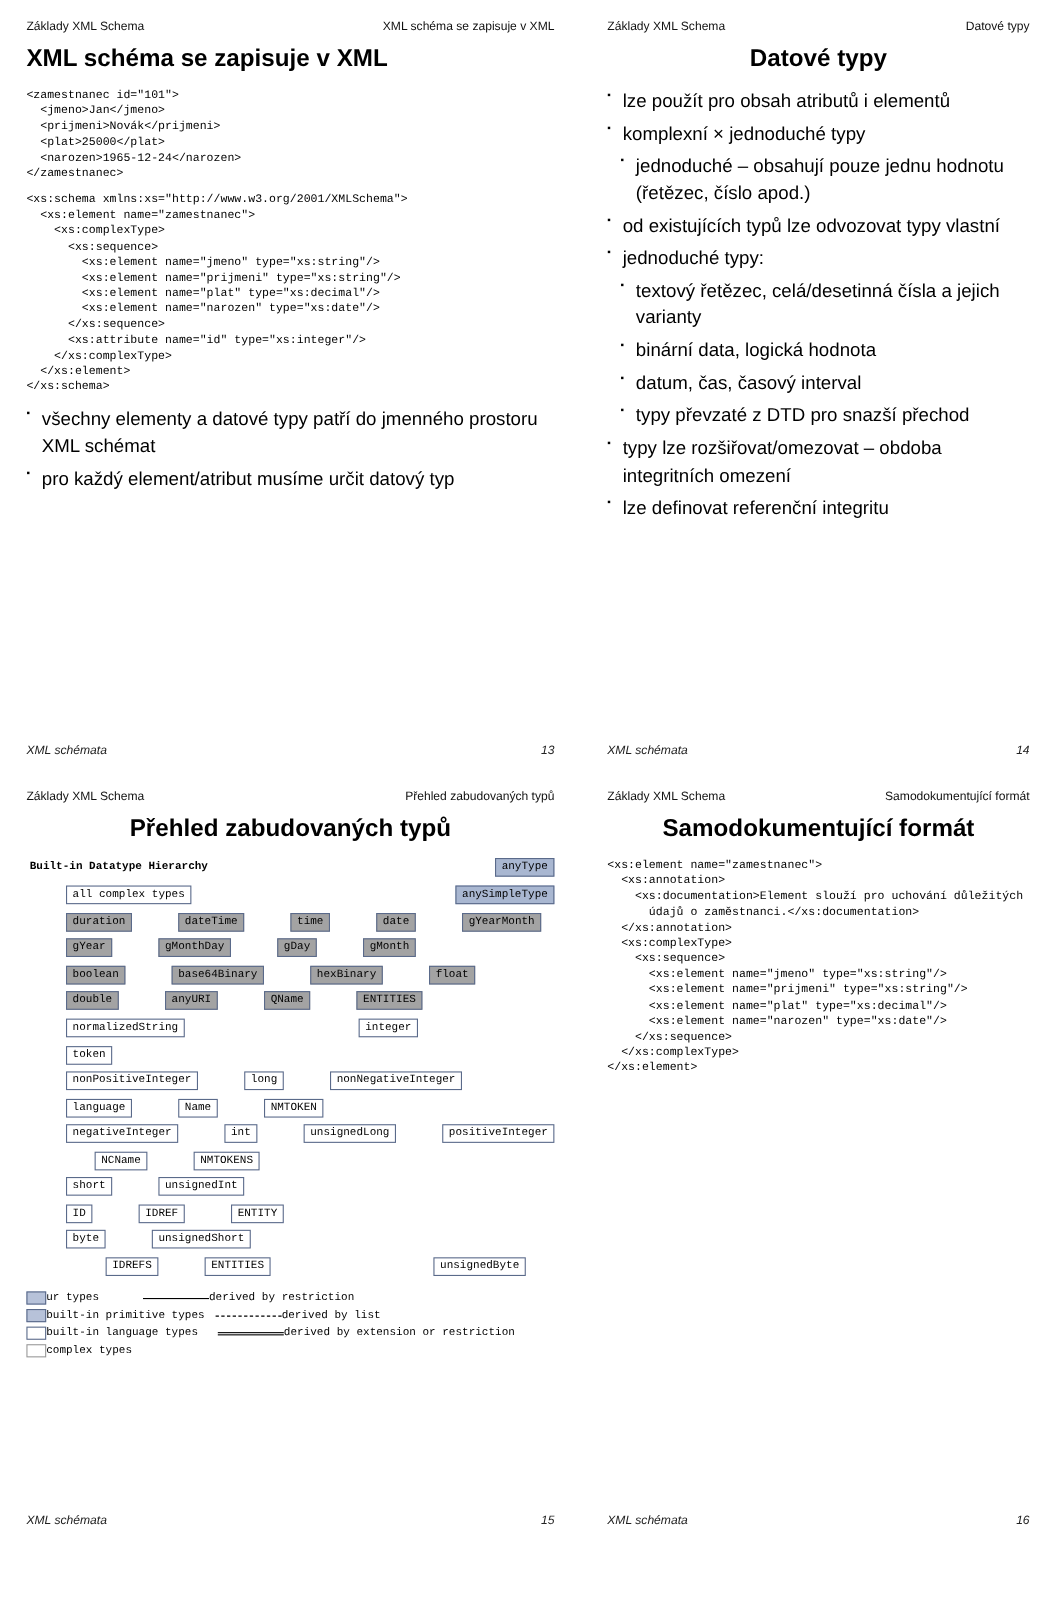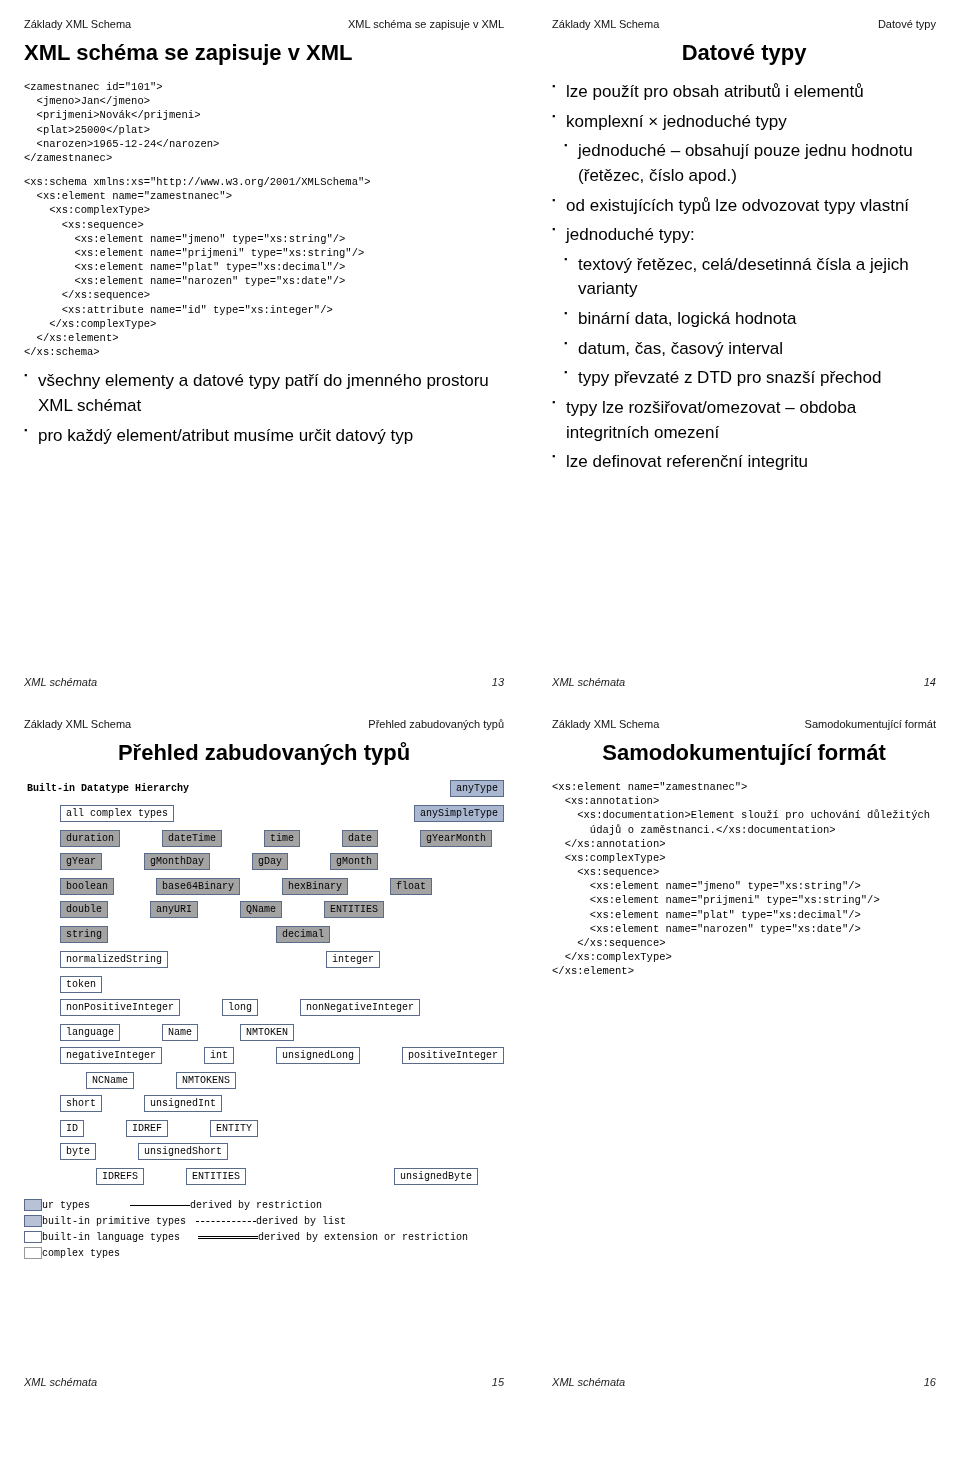--- a/index.html
+++ b/index.html
@@ -223,25 +223,20 @@
           <span class="dbox filled">boolean</span>
           <span class="dbox filled">base64Binary</span>
           <span class="dbox filled">hexBinary</span>
           <span class="dbox filled">float</span>
           <span class="dbox filled">double</span>
           <span class="dbox filled">anyURI</span>
           <span class="dbox filled">QName</span>
           <span class="dbox filled">ENTITIES</span>
         </div>
       <div class="row">
-        <span class="dbox filled">string</span>
-        <span style="width:120px"></span>
-        <span class="dbox filled">decimal</span>
-      </div>
-      <div class="row">
         <span class="dbox">normalizedString</span>
         <span style="width:110px"></span>
         <span class="dbox">integer</span>
       </div>
       <div class="row">
         <span class="dbox">token</span>
         <span style="width:40px"></span>
         <span style="display:flex;gap:6px">
             <span class="dbox">nonPositiveInteger</span>
             <span class="dbox">long</span>

